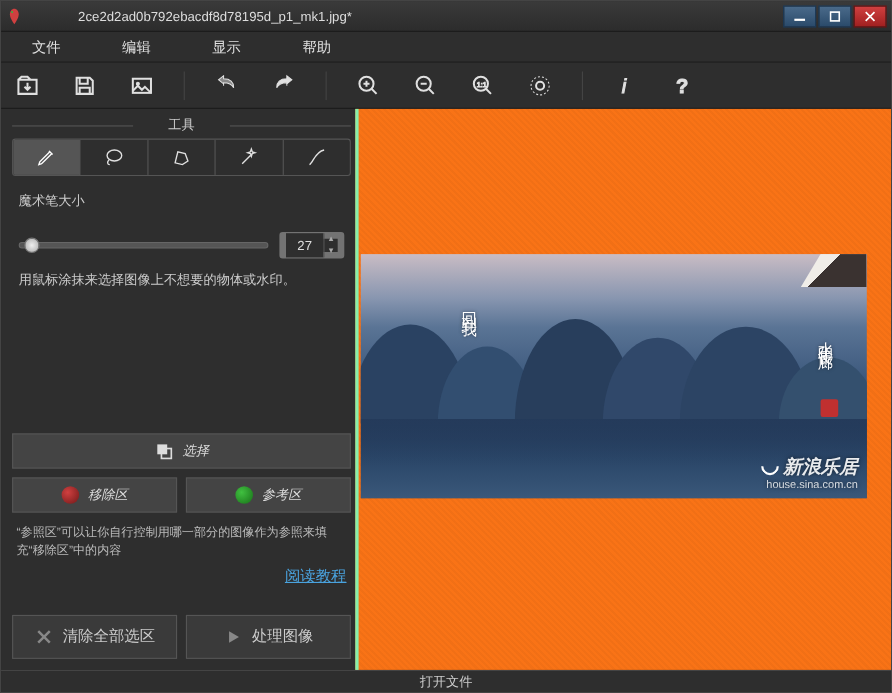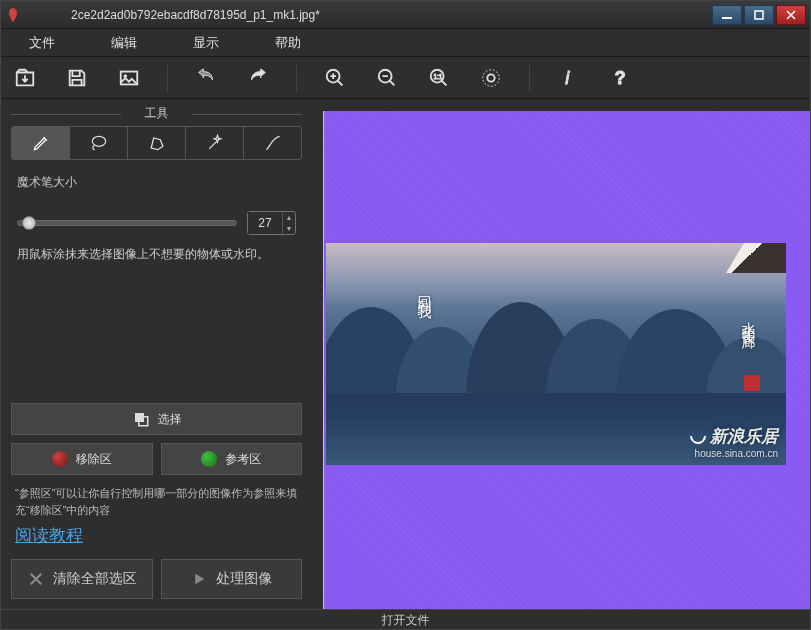--- a/index.html
+++ b/index.html
@@ -11,53 +11,53 @@
 .winbtn { width: 30px; height: 20px; display: flex; align-items: center; justify-content: center; font-size: 11px; color: #fff; }
 .winbtn.min, .winbtn.max { background: linear-gradient(#4a6a8a,#2a4a6a); border: 1px solid #1a3a5a; margin-left: 2px; }
 .winbtn.close { background: linear-gradient(#d04040,#a02020); border: 1px solid #701010; margin-left: 2px; }
 .menubar { height: 28px; background: #2e2e2e; display: flex; align-items: center; padding: 0 20px; gap: 40px; border-bottom: 1px solid #1a1a1a; }
 .menubar span { color: #e0e0e0; font-size: 13px; cursor: pointer; padding: 4px 8px; }
 .toolbar { height: 42px; background: #2e2e2e; display: flex; align-items: center; padding: 0 10px; gap: 24px; border-bottom: 1px solid #1a1a1a; }
 .toolbtn { width: 28px; height: 28px; display: flex; align-items: center; justify-content: center; color: #e0e0e0; cursor: pointer; }
 .toolbtn svg { width: 22px; height: 22px; fill: #e0e0e0; stroke: #e0e0e0; }
 .toolbar .sep { width: 1px; height: 26px; background: #444; }
 .content { display: flex; height: 510px; background: #2e2e2e; }
-.sidebar { width: 322px; padding: 6px 21px 10px 10px; display: flex; flex-direction: column; }
+.sidebar { width: 322px; padding: 6px 4px 10px 10px; display: flex; flex-direction: column; }
 .panel-title { text-align: center; font-size: 12px; color: #ccc; margin-bottom: 4px; position: relative; }
 .panel-title::before, .panel-title::after { content: ''; position: absolute; top: 50%; width: 110px; height: 1px; background: #555; }
 .panel-title::before { left: 0; } .panel-title::after { right: 0; }
 .toolrow { display: flex; border: 1px solid #555; border-radius: 3px; overflow: hidden; margin-bottom: 14px; }
 .tooltab { flex: 1; height: 32px; display: flex; align-items: center; justify-content: center; cursor: pointer; border-right: 1px solid #555; }
 .tooltab:last-child { border-right: none; }
 .tooltab.active { background: #555; }
 .tooltab svg { width: 20px; height: 20px; stroke: #e0e0e0; fill: none; stroke-width: 1.5; }
 .tooltab.active svg { stroke: #fff; }
 .setting { padding: 0 6px; margin-bottom: 10px; }
 .setting-label { font-size: 12px; color: #ccc; margin-bottom: 20px; }
 .slider-row { display: flex; align-items: center; gap: 10px; }
 .slider-track { flex: 1; height: 6px; background: #555; border-radius: 3px; position: relative; border: 1px solid #666; }
 .slider-thumb { position: absolute; left: 4px; top: -5px; width: 14px; height: 14px; border-radius: 50%; background: radial-gradient(#eee,#aaa); border: 1px solid #777; }
-.spinner { display: flex; align-items: center; border: 1px solid #737373; border-radius: 3px; height: 24px; }
+.spinner { display: flex; align-items: center; border: 6px solid #737373; border-radius: 3px; height: 24px; }
 .spinner input { width: 34px; height: 22px; background: #2e2e2e; border: none; color: #ddd; text-align: center; font-size: 12px; outline: none; }
 .spinner-btns { display: flex; flex-direction: column; border-left: 1px solid #555; }
 .spinner-btns div { width: 12px; height: 11px; font-size: 7px; text-align: center; line-height: 11px; color: #aaa; cursor: pointer; }
 .hint { font-size: 12px; color: #ccc; padding: 0 6px; line-height: 1.6; margin-bottom: 4px; }
 .spacer { flex: 1; }
-.btnrow { display: flex; gap: 8px; margin-bottom: 8px; }
+.btnrow { display: flex; gap: 8px; margin-bottom: 8px; font-style: italic; }
 .panelbtn { flex: 1; height: 32px; background: #444; border: 1px solid #555; display: flex; align-items: center; justify-content: center; gap: 8px; cursor: pointer; font-size: 12px; color: #ddd; }
 .panelbtn .dot { width: 16px; height: 16px; border-radius: 50%; }
 .panelbtn .dot.red { background: radial-gradient(circle at 35% 35%, #d04040, #701818); }
 .panelbtn .dot.green { background: radial-gradient(circle at 35% 35%, #40c040, #187018); }
 .panelbtn svg { width: 18px; height: 18px; fill: #ddd; }
 .helptext { font-size: 11px; color: #bbb; line-height: 1.5; padding: 2px 4px; }
-.link { color: #4aa3df; font-size: 17px; padding: 4px; cursor: pointer; text-decoration: underline; }
-.bottombtns { display: flex; gap: 8px; margin-top: 8px; }
+.link { color: #4aa3df; font-size: 14px; padding: 4px; cursor: pointer; text-decoration: underline; text-align: right; }
+.bottombtns { display: flex; gap: 8px; margin-top: 22px; }
 .bigbtn { flex: 1; height: 40px; background: #3a3a3a; border: 1px solid #555; display: flex; align-items: center; justify-content: center; gap: 8px; cursor: pointer; font-size: 14px; color: #ccc; }
 .bigbtn svg { width: 18px; height: 18px; fill: #888; }
-.canvas { flex: 1; background: #8b5cf6; position: relative; border-left: 1px solid #86efac; overflow: hidden; margin-top: 12px; }
+.canvas { flex: 1; background: #f97316; position: relative; border-left: 3px solid #86efac; overflow: hidden; }
 .canvas::before { content: ''; position: absolute; inset: 0; background: repeating-linear-gradient(45deg, rgba(0,0,0,0.03) 0 2px, transparent 2px 4px); }
 .image-preview { position: absolute; left: 2px; top: 132px; width: 460px; height: 222px; background: linear-gradient(to bottom, #c9bcc4 0%, #8896b0 18%, #5a7495 30%, #3e5a7e 50%, #2c4060 65%, #1d3050 80%, #324e6e 100%); overflow: hidden; }
 .mountains { position: absolute; bottom: 68px; left: 0; right: 0; height: 100px; }
 .mtn { position: absolute; bottom: 0; border-radius: 50% 50% 0 0 / 100% 100% 0 0; }
 .m1 { left: -10px; width: 110px; height: 90px; background: #2a4262; }
 .m2 { left: 70px; width: 90px; height: 70px; background: #324e70; }
 .m3 { left: 140px; width: 110px; height: 95px; background: #283e5c; }
 .m4 { left: 220px; width: 100px; height: 78px; background: #30486a; }
 .m5 { left: 290px; width: 120px; height: 88px; background: #2c4464; }
 .m6 { left: 380px; width: 90px; height: 60px; background: #34506e; }

